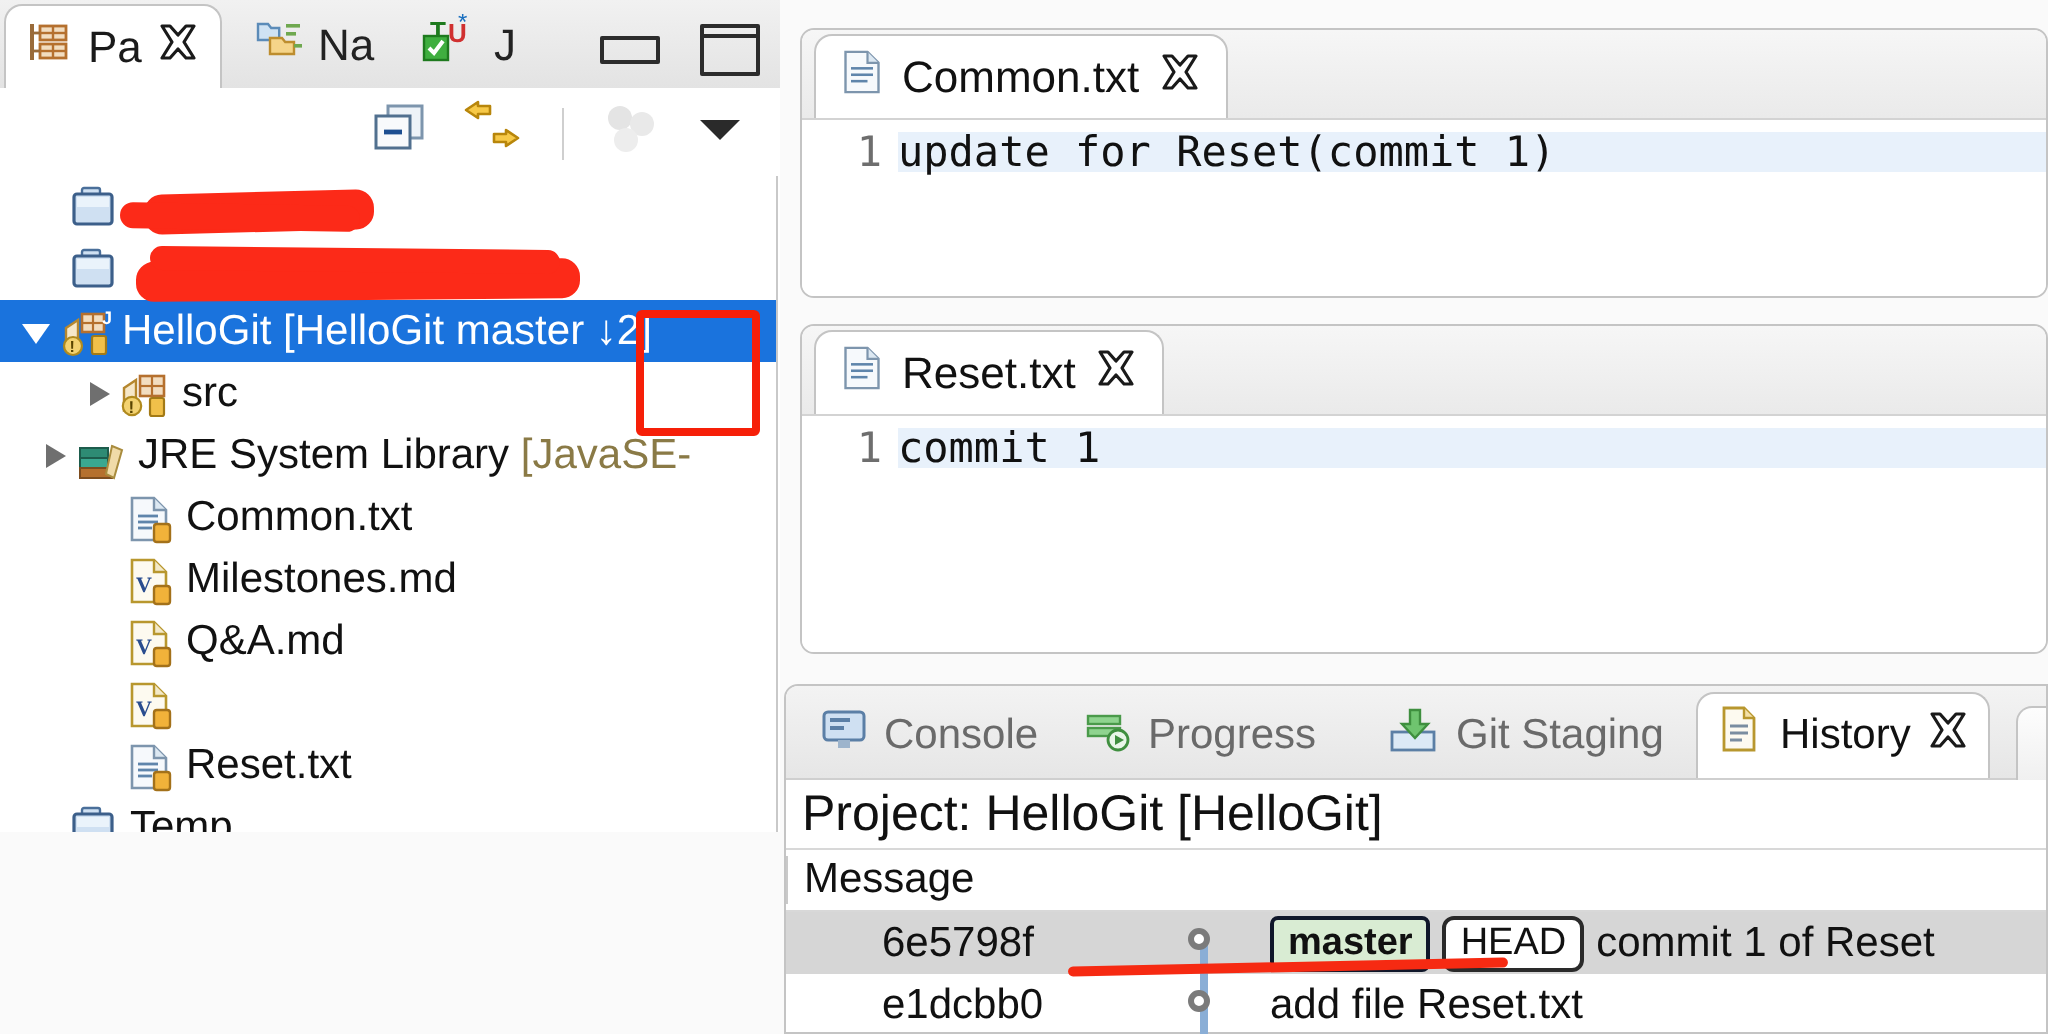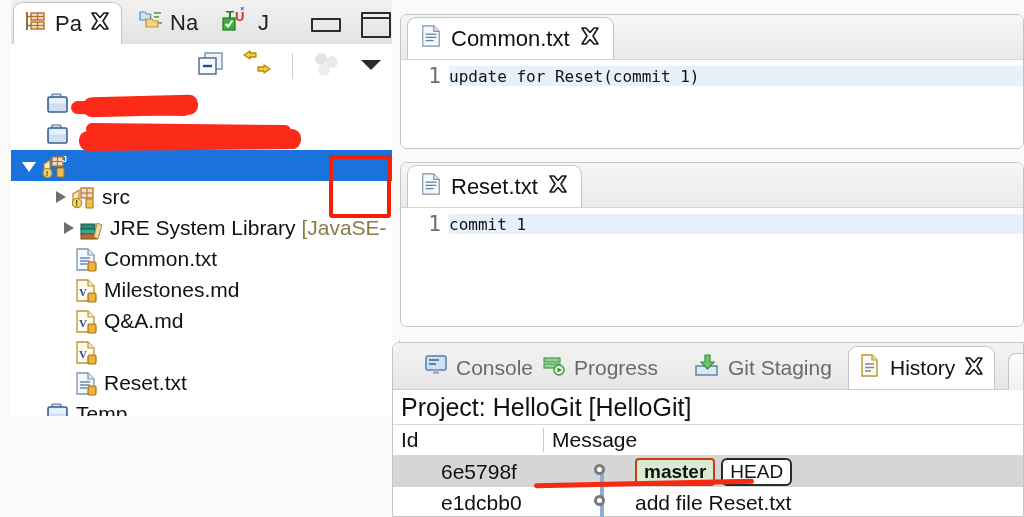--- a/index.html
+++ b/index.html
@@ -5,21 +5,21 @@
   html,body{margin:0;padding:0;}
   body{
     width:1024px;height:517px;overflow:hidden;
     background:#ffffff;
     font-family:"Liberation Sans", sans-serif;
     -webkit-font-smoothing:antialiased;
   }
   .screen{position:relative;width:1024px;height:517px;background:#fafafa;}
 
   
-  .left-view{position:absolute;left:11px;top:0;width:390px;height:416px;background:#fff;}
+  .left-view{position:absolute;left:0;top:0;width:390px;height:416px;background:#fff;}
   .left-tabbar{position:absolute;left:0;top:0;width:390px;height:44px;
     background:linear-gradient(#f1f1f1,#e3e3e3);border-bottom:1px solid #c8c8c8;}
   .vtab{position:absolute;top:2px;height:42px;display:flex;align-items:center;gap:7px;
     padding:0 10px;box-sizing:border-box;font-size:22px;color:#1a1a1a;}
   .vtab.active{background:#fff;border-top-left-radius:9px;border-top-right-radius:9px;
     border:1px solid #c4c4c4;border-bottom:none;}
   .vtab.inactive{color:#222;}
   .tab-pa{left:2px;}
   .tab-na{left:118px;}
   .tab-ju{left:200px;}
@@ -66,32 +66,32 @@
     border-top-left-radius:6px;border-top-right-radius:6px;border-bottom:1px solid #d3d3d3;}
   .ed-tab{position:absolute;left:6px;top:2px;height:42px;display:flex;align-items:center;gap:9px;
     padding:0 12px;box-sizing:border-box;background:#fff;border:1px solid #c4c4c4;border-bottom:none;
     border-top-left-radius:9px;border-top-right-radius:9px;font-size:22px;color:#111;}
   .ed-body{position:relative;background:#fff;height:calc(100% - 45px);
     border-bottom-left-radius:6px;border-bottom-right-radius:6px;overflow:hidden;}
   .code-line{position:relative;height:32px;display:flex;align-items:center;}
   .gutter{width:48px;text-align:right;padding-right:8px;box-sizing:border-box;
     font-family:"DejaVu Sans Mono",monospace;font-size:21px;color:#6e6e6e;}
   .codehl{flex:1;background:#e8f1fb;height:20px;display:flex;align-items:center;
-    font-family:"DejaVu Sans Mono",monospace;font-size:16px;color:#111;}
+    font-family:"DejaVu Sans Mono",monospace;font-size:21px;color:#111;}
 
   
   .bot-view{position:absolute;left:392px;top:342px;right:0;bottom:0;background:#fff;
     border:1px solid #c4c4c4;border-top-left-radius:7px;box-sizing:border-box;}
   .bot-tabbar{position:relative;height:46px;background:linear-gradient(#f3f3f3,#e6e6e6);
     border-bottom:1px solid #cfcfcf;border-top-left-radius:6px;}
   .btab{position:absolute;top:3px;height:43px;display:flex;align-items:center;gap:8px;
     padding:0 9px;box-sizing:border-box;font-size:21px;color:#6a6a6a;}
   .btab.active{background:#fff;color:#111;border:1px solid #c4c4c4;border-bottom:none;
     border-top-left-radius:9px;border-top-right-radius:9px;}
-  .bt-console{left:22px;}
+  .bt-console{left:8px;}
   .bt-progress{left:140px;}
   .bt-staging{left:292px;}
   .bt-history{left:455px;}
   .btab-partial{position:absolute;right:-1px;top:10px;width:14px;height:36px;
     background:linear-gradient(#fdfdfd,#f0f0f0);border:1px solid #c4c4c4;border-bottom:none;
     border-top-left-radius:8px;}
   .proj-line{height:34px;display:flex;align-items:center;padding-left:8px;font-size:25px;color:#111;}
   .hdr-row{display:flex;height:30px;align-items:center;background:#fff;border-top:1px solid #d8d8d8;
     border-bottom:1px solid #d8d8d8;font-size:21px;color:#111;}
   .hcell{padding-left:8px;box-sizing:border-box;}
@@ -99,21 +99,21 @@
   .hcell.msg{flex:1;border-left:1px solid #c9c9c9;}
   .crow{display:flex;height:31px;align-items:center;font-size:21px;color:#111;position:relative;}
   .crow.sel{background:#d6d6d6;}
   .cid{width:150px;padding-left:8px;box-sizing:border-box;margin-left:40px;}
   .cgraph{width:40px;position:relative;height:31px;flex:0 0 40px;}
   .dot{position:absolute;left:11px;top:8px;width:11px;height:11px;border-radius:50%;
     border:3px solid #7b7b7b;background:#fff;box-sizing:border-box;}
   .lane{position:absolute;left:17px;top:0;width:4px;height:31px;background:#8aaed6;}
   .cmsg{flex:1;display:flex;align-items:center;gap:6px;padding-left:12px;}
   .badge{display:inline-flex;align-items:center;padding:1px 7px;font-size:19px;border-radius:4px;box-sizing:border-box;}
-  .badge.master{background:#d9ecd3;border:2px solid #c2410c;color:#111;font-weight:bold;}
+  .badge.master{background:#d9ecd3;border:2px solid #0f172a;color:#111;font-weight:bold;}
   .badge.head{background:#fff;border:2px solid #2a2a2a;color:#111;border-radius:6px;}
   .underline-red{position:absolute;left:534px;top:481px;width:220px;height:5px;
     background:#f62a12;border-radius:3px;transform:rotate(-1.2deg);}
 </style>
 </head>
 <body>
 
 <div class="screen">
 
   <div class="left-view">
@@ -239,39 +239,40 @@
             <rect x="11" y="3" width="11" height="9" fill="#f2ddc0" stroke="#b5702e" stroke-width="1.3"></rect>
             <line x1="11" y1="7.5" x2="22" y2="7.5" stroke="#b5702e" stroke-width="1.1"></line>
             <line x1="16.5" y1="3" x2="16.5" y2="12" stroke="#b5702e" stroke-width="1.1"></line>
             <path d="M3 10 l6 -4 v11 l-6 4 z" fill="#f6e7c8" stroke="#b5872e" stroke-width="1.2"></path>
             <circle cx="6.5" cy="19" r="4.5" fill="#f3d270" stroke="#b08a1e" stroke-width="1.1"></circle>
             <text x="4.7" y="22" font-size="8" fill="#5a4500" font-weight="bold">!</text>
             <rect x="16" y="14" width="7" height="9" rx="1" fill="#f1c04a" stroke="#a37a16" stroke-width="1.1"></rect>
             <text x="21" y="8" font-size="9" fill="#ffffff" font-weight="bold">J</text>
           </svg>
         </span>
+        <span class="lbl">HelloGit [HelloGit master ↓2]</span>
       </div>
 
       <div class="row" style="padding-left:40px;">
         <span class="arrow closed"></span>
         <span class="ico">
           <svg width="28" height="26" viewBox="0 0 28 26">
             <rect x="10" y="3" width="12" height="10" fill="#f2ddc0" stroke="#b5702e" stroke-width="1.3"></rect>
             <line x1="10" y1="8" x2="22" y2="8" stroke="#b5702e" stroke-width="1.1"></line>
             <line x1="16" y1="3" x2="16" y2="13" stroke="#b5702e" stroke-width="1.1"></line>
             <path d="M2 9 l6 -4 v11 l-6 4 z" fill="#f6e7c8" stroke="#b5872e" stroke-width="1.2"></path>
             <circle cx="6" cy="18" r="4.6" fill="#f3d270" stroke="#b08a1e" stroke-width="1.1"></circle>
             <text x="4.3" y="21.4" font-size="8.5" fill="#5a4500" font-weight="bold">!</text>
             <rect x="15" y="14" width="7" height="9" rx="1" fill="#f1c04a" stroke="#a37a16" stroke-width="1.1"></rect>
           </svg>
         </span>
         <span class="lbl">src</span>
       </div>
 
-      <div class="row" style="padding-left:48px;">
+      <div class="row" style="padding-left:18px;">
         <span class="arrow closed"></span>
         <span class="ico">
           <svg width="28" height="26" viewBox="0 0 28 26">
             <rect x="2" y="8" width="14" height="5" fill="#2e8b74" stroke="#1d5c4c" stroke-width="1"></rect>
             <rect x="2" y="13" width="14" height="5" fill="#3aa890" stroke="#1d5c4c" stroke-width="1"></rect>
             <rect x="2" y="18" width="16" height="5" fill="#b5702e" stroke="#7d4c1e" stroke-width="1"></rect>
             <path d="M18 7 l5 2 l-4 14 l-4 -2 z" fill="#f0dba8" stroke="#a98c3e" stroke-width="1"></path>
           </svg>
         </span>
         <span class="lbl"><span>JRE System Library </span><span class="dim">[JavaSE-</span></span>
@@ -488,33 +489,33 @@
         </span>
         <span>Git Staging</span>
       </div>
 
       <div class="btab-partial"></div>
     </div>
 
     <div class="proj-line">Project: HelloGit [HelloGit]</div>
 
     <div class="hdr-row">
-      <div class="hcell id">Id</div>
       <div class="hcell msg">Message</div>
     </div>
 
     <div class="crow sel">
       <div class="cid">6e5798f</div>
       <div class="cgraph">
         <span class="lane" style="top:15px;height:16px;"></span>
         <span class="dot"></span>
       </div>
       <div class="cmsg">
         <span class="badge master">master</span>
         <span class="badge head">HEAD</span>
+        <span>commit 1 of Reset</span>
       </div>
     </div>
 
     <div class="crow">
       <div class="cid">e1dcbb0</div>
       <div class="cgraph">
         <span class="lane"></span>
         <span class="dot"></span>
       </div>
       <div class="cmsg">

